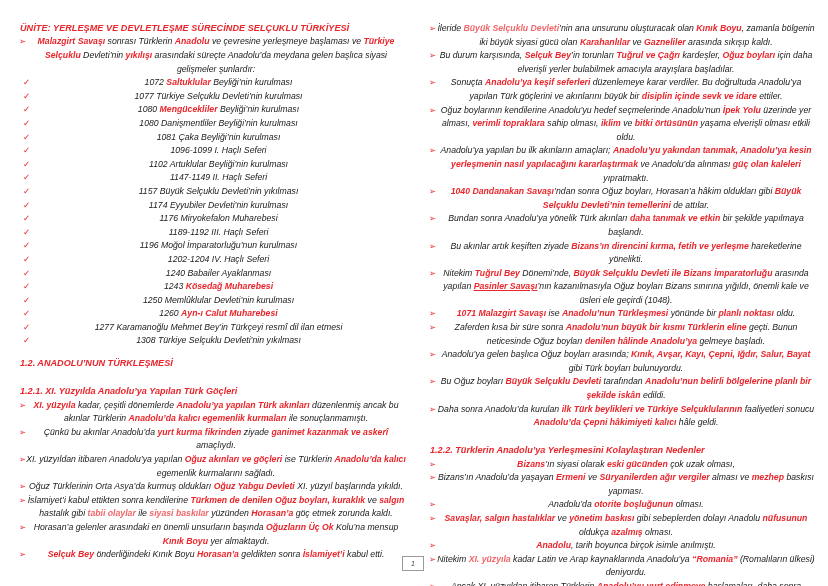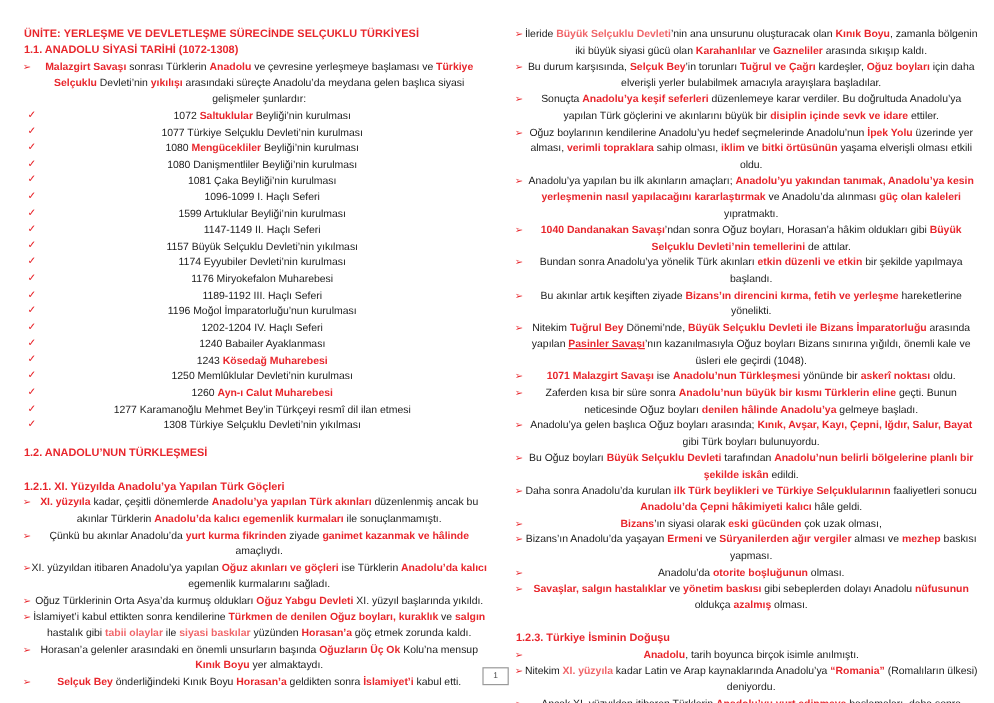--- a/index.html
+++ b/index.html
@@ -15,20 +15,21 @@
     color: #1a1a1a;
     overflow: hidden;
     position: relative;
   }
   .page {
     width: 828px;
     height: 586px;
     box-sizing: border-box;
     padding: 22px 10px 0 10px;
     position: relative;
+    font-style: italic;
   }
   .columns {
     display: flex;
     flex-direction: row;
     align-items: flex-start;
     gap: 14px;
   }
   .col {
     width: 396px;
     flex: 0 0 396px;
@@ -113,21 +114,20 @@
 </style>
 </head>
 <body>
 
 <div class="page">
 
   <div class="columns">
 
     <div class="col">
       <div class="h-unit">ÜNİTE: YERLEŞME VE DEVLETLEŞME SÜRECİNDE SELÇUKLU TÜRKİYESİ</div>
-      <div class="h-sub">1.1. ANADOLU SİYASİ TARİHİ (1072-1308)</div>
 
       <div>
           <div class="li">
             <span class="bullet">➢</span>
             <span class="txt"><span class="r">Malazgirt Savaşı</span> sonrası Türklerin <span class="r">Anadolu</span> ve çevresine yerleşmeye başlaması ve <span class="r">Türkiye Selçuklu</span> Devleti’nin <span class="r">yıkılışı</span> arasındaki süreçte Anadolu’da meydana gelen başlıca siyasi gelişmeler şunlardır:</span>
           </div>
         </div>
 
       <div>
           <div class="li">
@@ -149,21 +149,21 @@
           <div class="li">
             <span class="bullet check">✓</span>
             <span class="txt">1081 Çaka Beyliği’nin kurulması</span>
           </div>
           <div class="li">
             <span class="bullet check">✓</span>
             <span class="txt">1096-1099 I. Haçlı Seferi</span>
           </div>
           <div class="li">
             <span class="bullet check">✓</span>
-            <span class="txt">1599 Artuklular Beyliği’nin kurulması</span>
+            <span class="txt">1102 Artuklular Beyliği’nin kurulması</span>
           </div>
           <div class="li">
             <span class="bullet check">✓</span>
             <span class="txt">1147-1149 II. Haçlı Seferi</span>
           </div>
           <div class="li">
             <span class="bullet check">✓</span>
             <span class="txt">1157 Büyük Selçuklu Devleti’nin yıkılması</span>
           </div>
           <div class="li">
@@ -217,21 +217,21 @@
       <div class="h-sub">1.2. ANADOLU’NUN TÜRKLEŞMESİ</div>
       <div class="h-sub tight">1.2.1. XI. Yüzyılda Anadolu’ya Yapılan Türk Göçleri</div>
 
       <div>
           <div class="li">
             <span class="bullet">➢</span>
             <span class="txt"><span class="r">XI. yüzyıla</span> kadar, çeşitli dönemlerde <span class="r">Anadolu’ya yapılan Türk akınları</span> düzenlenmiş ancak bu akınlar Türklerin <span class="r">Anadolu’da kalıcı egemenlik kurmaları</span> ile sonuçlanmamıştı.</span>
           </div>
           <div class="li">
             <span class="bullet">➢</span>
-            <span class="txt">Çünkü bu akınlar Anadolu’da <span class="r">yurt kurma fikrinden</span> ziyade <span class="r">ganimet kazanmak ve hâlinde</span> amaçlıydı.</span>
+            <span class="txt">Çünkü bu akınlar Anadolu’da <span class="r">yurt kurma fikrinden</span> ziyade <span class="r">ganimet kazanmak ve askerî</span> amaçlıydı.</span>
           </div>
           <div class="li">
             <span class="bullet">➢</span>
             <span class="txt">XI. yüzyıldan itibaren Anadolu’ya yapılan <span class="r">Oğuz akınları ve göçleri</span> ise Türklerin <span class="r">Anadolu’da kalıcı</span> egemenlik kurmalarını sağladı.</span>
           </div>
           <div class="li">
             <span class="bullet">➢</span>
             <span class="txt">Oğuz Türklerinin Orta Asya’da kurmuş oldukları <span class="r">Oğuz Yabgu Devleti</span> XI. yüzyıl başlarında yıkıldı.</span>
           </div>
           <div class="li">
@@ -270,73 +270,73 @@
           <div class="li">
             <span class="bullet">➢</span>
             <span class="txt">Anadolu’ya yapılan bu ilk akınların amaçları; <span class="r">Anadolu’yu yakından tanımak, Anadolu’ya kesin yerleşmenin nasıl yapılacağını kararlaştırmak</span> ve Anadolu’da alınması <span class="r">güç olan kaleleri</span> yıpratmaktı.</span>
           </div>
           <div class="li">
             <span class="bullet">➢</span>
             <span class="txt"><span class="r">1040 Dandanakan Savaşı</span>’ndan sonra Oğuz boyları, Horasan’a hâkim oldukları gibi <span class="r">Büyük Selçuklu Devleti’nin temellerini</span> de attılar.</span>
           </div>
           <div class="li">
             <span class="bullet">➢</span>
-            <span class="txt">Bundan sonra Anadolu’ya yönelik Türk akınları <span class="r">etkin düzenli ve etkin</span> bir şekilde yapılmaya başlandı.</span>
+            <span class="txt">Bundan sonra Anadolu’ya yönelik Türk akınları <span class="r">daha tanımak ve etkin</span> bir şekilde yapılmaya başlandı.</span>
           </div>
           <div class="li">
             <span class="bullet">➢</span>
             <span class="txt">Bu akınlar artık keşiften ziyade <span class="r">Bizans’ın direncini kırma, fetih ve yerleşme</span> hareketlerine yönelikti.</span>
           </div>
           <div class="li">
             <span class="bullet">➢</span>
             <span class="txt">Nitekim <span class="r">Tuğrul Bey</span> Dönemi’nde, <span class="r">Büyük Selçuklu Devleti ile Bizans İmparatorluğu</span> arasında yapılan <span class="r-u">Pasinler Savaşı</span>’nın kazanılmasıyla Oğuz boyları Bizans sınırına yığıldı, önemli kale ve üsleri ele geçirdi (1048).</span>
           </div>
           <div class="li">
             <span class="bullet">➢</span>
-            <span class="txt"><span class="r">1071 Malazgirt Savaşı</span> ise <span class="r">Anadolu’nun Türkleşmesi</span> yönünde bir <span class="r">askerî noktası</span> oldu.</span>
+            <span class="txt"><span class="r">1071 Malazgirt Savaşı</span> ise <span class="r">Anadolu’nun Türkleşmesi</span> yönünde bir <span class="r">planlı noktası</span> oldu.</span>
           </div>
           <div class="li">
             <span class="bullet">➢</span>
             <span class="txt">Zaferden kısa bir süre sonra <span class="r">Anadolu’nun büyük bir kısmı Türklerin eline</span> geçti. Bunun neticesinde Oğuz boyları <span class="r">denilen hâlinde Anadolu’ya</span> gelmeye başladı.</span>
           </div>
           <div class="li">
             <span class="bullet">➢</span>
             <span class="txt">Anadolu’ya gelen başlıca Oğuz boyları arasında; <span class="r">Kınık, Avşar, Kayı, Çepni, Iğdır, Salur, Bayat</span> gibi Türk boyları bulunuyordu.</span>
           </div>
           <div class="li">
             <span class="bullet">➢</span>
             <span class="txt">Bu Oğuz boyları <span class="r">Büyük Selçuklu Devleti</span> tarafından <span class="r">Anadolu’nun belirli bölgelerine planlı bir şekilde iskân</span> edildi.</span>
           </div>
           <div class="li">
             <span class="bullet">➢</span>
             <span class="txt">Daha sonra Anadolu’da kurulan <span class="r">ilk Türk beylikleri ve Türkiye Selçuklularının</span> faaliyetleri sonucu <span class="r">Anadolu’da Çepni hâkimiyeti kalıcı</span> hâle geldi.</span>
           </div>
         </div>
 
+      <div class="h-sub tight">1.2.2. Türklerin Anadolu’ya Yerleşmesini Kolaylaştıran Nedenler</div>
 
       <div>
           <div class="li">
             <span class="bullet">➢</span>
             <span class="txt"><span class="r">Bizans</span>’ın siyasi olarak <span class="r">eski gücünden</span> çok uzak olması,</span>
           </div>
           <div class="li">
             <span class="bullet">➢</span>
             <span class="txt">Bizans’ın Anadolu’da yaşayan <span class="r">Ermeni</span> ve <span class="r">Süryanilerden ağır vergiler</span> alması ve <span class="r">mezhep</span> baskısı yapması.</span>
           </div>
           <div class="li">
             <span class="bullet">➢</span>
             <span class="txt">Anadolu’da <span class="r">otorite boşluğunun</span> olması.</span>
           </div>
           <div class="li">
             <span class="bullet">➢</span>
             <span class="txt"><span class="r">Savaşlar, salgın hastalıklar</span> ve <span class="r">yönetim baskısı</span> gibi sebeplerden dolayı Anadolu <span class="r">nüfusunun</span> oldukça <span class="r">azalmış</span> olması.</span>
           </div>
         </div>
 
-      <div class="h-sub tight">1.2.3. Türkiye İsminin Doğuşu</div>
 
       <div>
           <div class="li">
             <span class="bullet">➢</span>
             <span class="txt"><span class="r">Anadolu</span>, tarih boyunca birçok isimle anılmıştı.</span>
           </div>
           <div class="li">
             <span class="bullet">➢</span>
             <span class="txt">Nitekim <span class="r-light">XI. yüzyıla</span> kadar Latin ve Arap kaynaklarında Anadolu’ya <span class="r">“Romania”</span> (Romalıların ülkesi) deniyordu.</span>
           </div>

